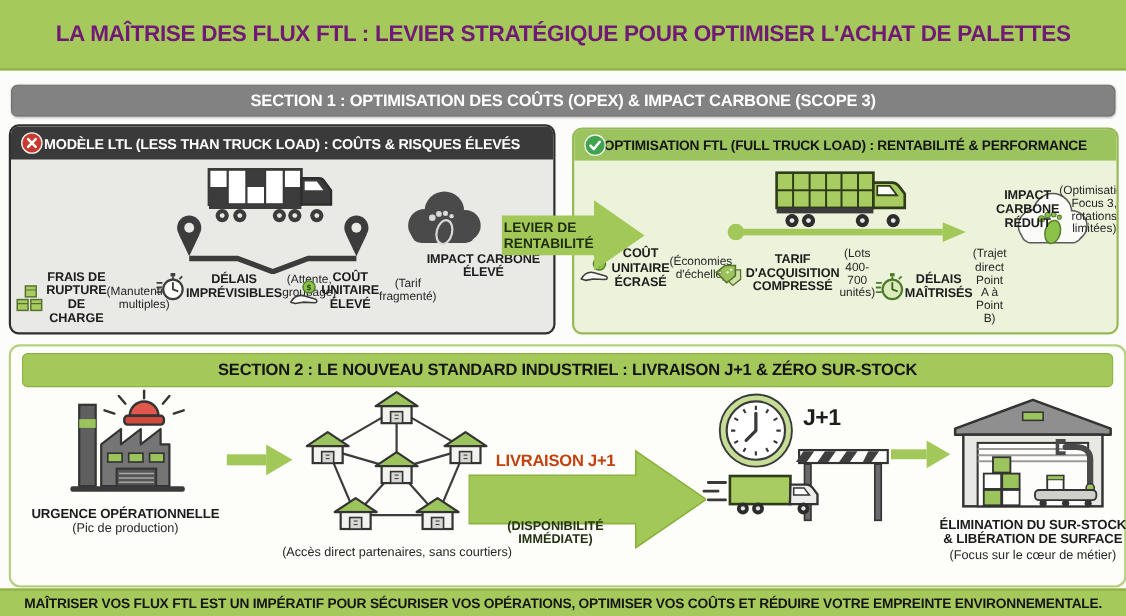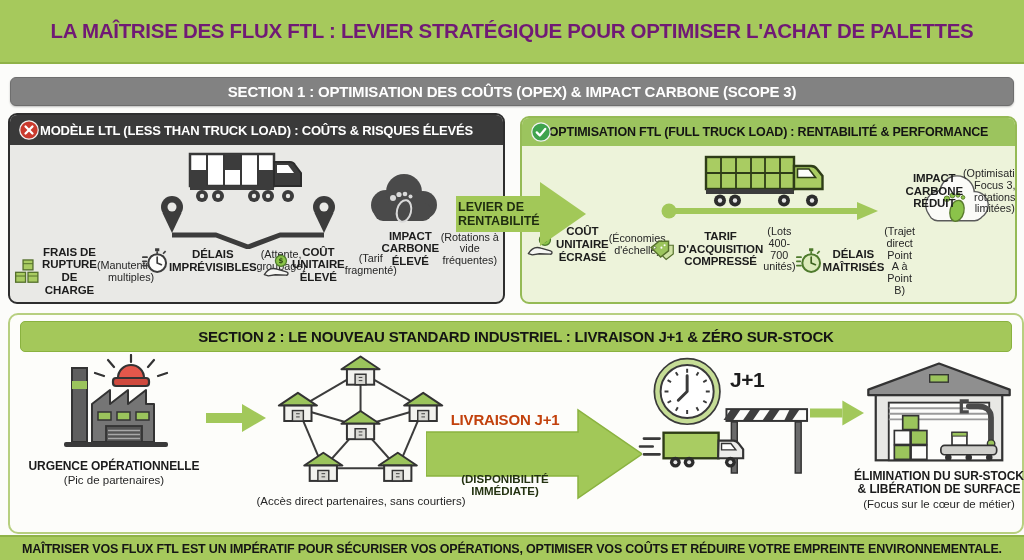--- a/index.html
+++ b/index.html
@@ -165,21 +165,20 @@
                 <circle cx="24" cy="8.5" r="7" fill="#8bc34a" stroke="#4e7a2c" stroke-width="1.6"></circle>
                 <text x="24" y="11.5" text-anchor="middle" font-size="9" font-family="DejaVu Sans" font-weight="bold" fill="#2f4a14">$</text>
                 <path d="M3 26 C7 19 13 17 19 19 L31 22.5 C34 23.4 33.4 26.8 30.4 26.6 L17 26 L8 27.5 Z" fill="#f6f6f3" stroke="#3c3c3c" stroke-width="1.8" stroke-linejoin="round"></path>
               </svg>
           </span>
           <div class="t-title">COÛT UNITAIRE ÉLEVÉ</div>
           <div class="t-sub">(Tarif fragmenté)</div>
         </div>
         <div class="item shift18" style="width:123px;">
           <div class="t-title">IMPACT CARBONE ÉLEVÉ</div>
-          <div class="t-sub">(Rotations à vide fréquentes)</div>
         </div>
       </div>
     </div>
   </div>
 
   <div class="lever-arrow">
     <svg viewBox="0 0 130 68" width="130" height="68">
         <polygon points="0,16 84,16 84,2 130,34 84,66 84,52 0,52" fill="#a2c858"></polygon>
       </svg>
     <div class="lbl">LEVIER DE RENTABILITÉ</div>
@@ -315,21 +314,21 @@
                 <rect x="50" y="58" width="13" height="8"></rect>
                 <rect x="69" y="58" width="13" height="8"></rect>
                 <rect x="88" y="58" width="13" height="8"></rect>
               </g>
             <rect x="58" y="72" width="36" height="16" fill="#555555" stroke="#333" stroke-width="1.8"></rect>
             <path d="M60 76.5 h32 M60 80.5 h32 M60 84.5 h32" stroke="#a8a8a8" stroke-width="1.4"></path>
             <rect x="16" y="88" width="104" height="5" rx="2" fill="#3a3a3a"></rect>
           </svg>
         </span>
         <div class="t-title" style="font-size:12px;">URGENCE OPÉRATIONNELLE</div>
-        <div class="t-sub" style="font-size:11.5px;">(Pic de partenaires)</div>
+        <div class="t-sub" style="font-size:11.5px;">(Pic de production)</div>
       </div>
 
       <span class="abs" style="left:196px; top:52px;">
         <svg viewBox="0 0 60 28" width="60" height="28" fill="#a2c85a">
             <rect x="0" y="9" width="36" height="10"></rect>
             <polygon points="36,0 60,14 36,28"></polygon>
           </svg>
       </span>
 
       <div class="step" style="left:242px; top:0px; width:218px;">

